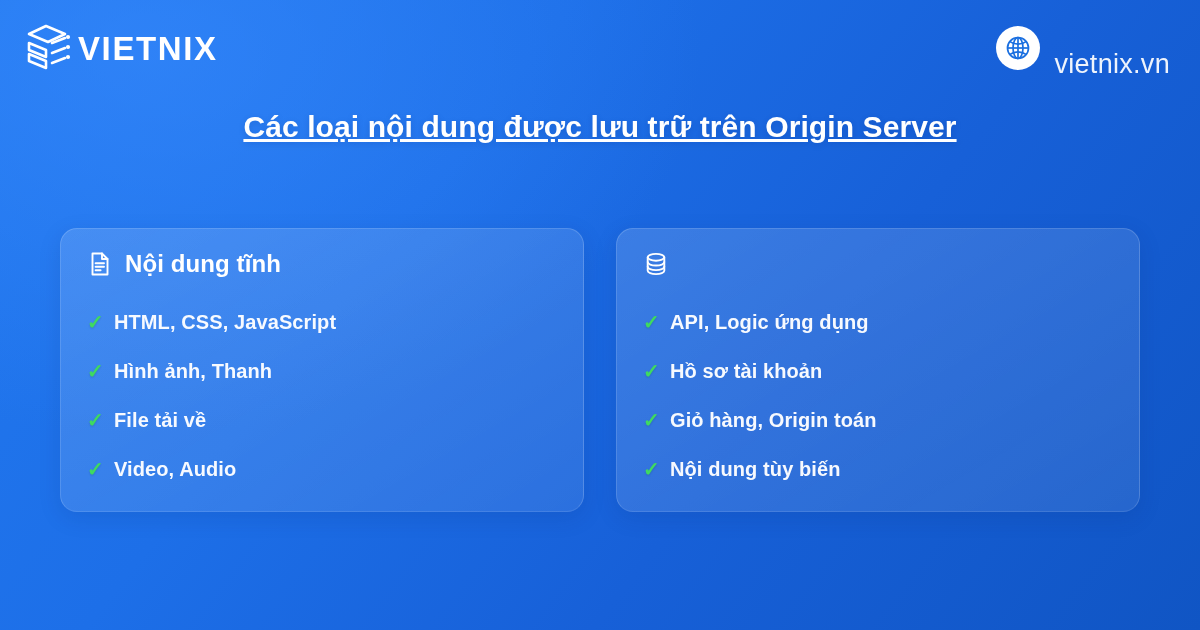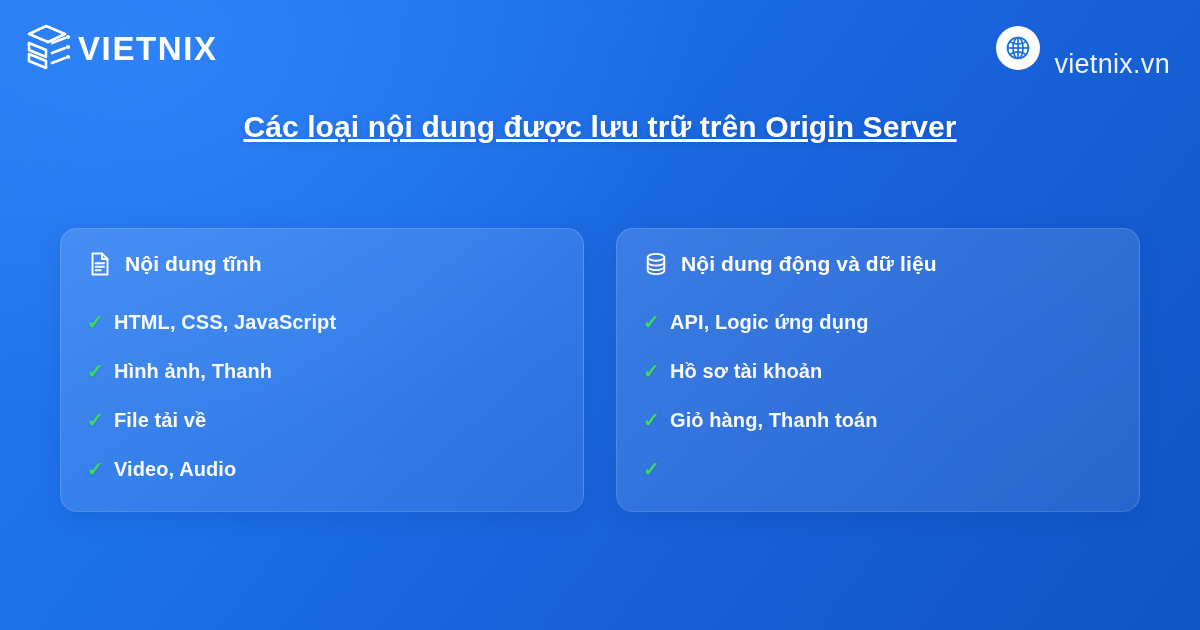--- a/index.html
+++ b/index.html
@@ -64,21 +64,21 @@
     box-shadow:0 6px 22px rgba(8,42,110,0.13);
     padding:22px 26px 20px 26px;
     display:flex; flex-direction:column;
   }
   .card-head{
     display:flex; align-items:center; gap:12px;
     margin-bottom:20px;
   }
   .card-head .hicon{ width:26px; height:26px; flex:none; display:block; }
   .card-title{
-    color:#ffffff; font-size:21px; font-weight:bold; line-height:1.1;
+    color:#ffffff; font-size:24px; font-weight:bold; line-height:1.1;
     letter-spacing:0.1px;
   }
   .card-list{ list-style:none; display:flex; flex-direction:column; gap:0; }
   .card-list li{
     display:flex; align-items:center; gap:12px;
     height:49px;
   }
   .tick{
     color:#3fd961; font-size:20px; line-height:1; font-weight:bold;
     width:15px; flex:none; text-align:center;
@@ -173,36 +173,36 @@
     <div class="card">
       <div class="card-head">
         <svg class="hicon" viewBox="0 0 26 26">
           <g fill="none" stroke="#ffffff" stroke-width="1.9" stroke-linejoin="round" stroke-linecap="round">
             <ellipse cx="13" cy="6.3" rx="8.3" ry="3.4"></ellipse>
             <path d="M4.7 6.3 v13.4 c0 1.9 3.7 3.4 8.3 3.4 s8.3 -1.5 8.3 -3.4 V6.3"></path>
             <path d="M4.7 11.1 c0 1.9 3.7 3.4 8.3 3.4 s8.3 -1.5 8.3 -3.4"></path>
             <path d="M4.7 15.7 c0 1.9 3.7 3.4 8.3 3.4 s8.3 -1.5 8.3 -3.4"></path>
           </g>
         </svg>
-        <span class="card-title">Nội dung động và dữ liệu</span>
       </div>
       <ul class="card-list">
         <li>
           <span class="tick">✓</span>
           <span class="item-text">API, Logic ứng dụng</span>
         </li>
         <li>
           <span class="tick">✓</span>
           <span class="item-text">Hồ sơ tài khoản</span>
         </li>
         <li>
           <span class="tick">✓</span>
-          <span class="item-text">Giỏ hàng, Thanh toán</span>
-        </li>
-        <li>
-          <span class="tick">✓</span>
+          <span class="item-text">Giỏ hàng, Origin toán</span>
+        </li>
+        <li>
+          <span class="tick">✓</span>
+          <span class="item-text">Nội dung tùy biến</span>
         </li>
       </ul>
     </div>
 
   </div>
 
 </div>
 
 </body></html>

